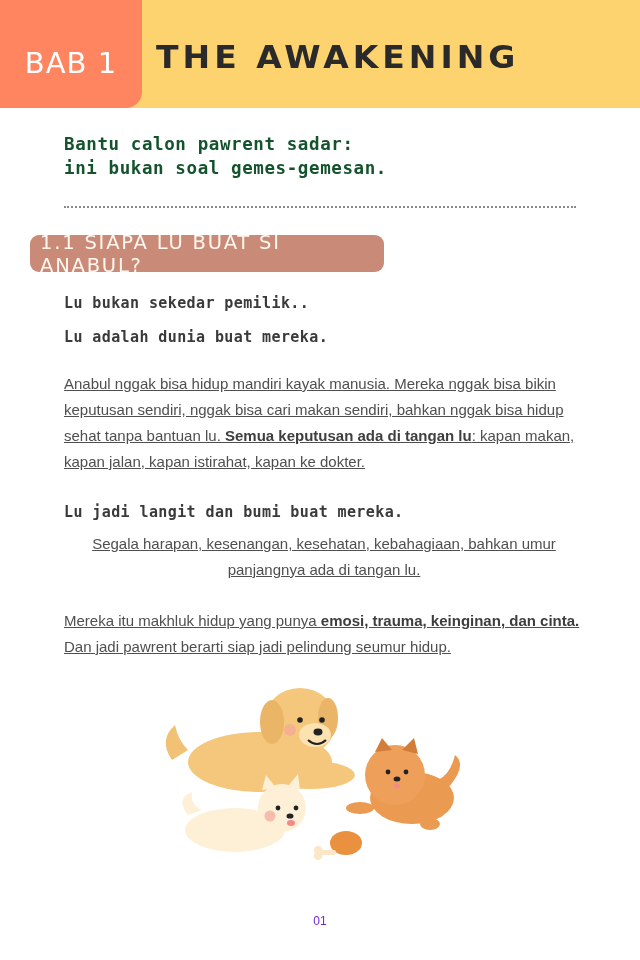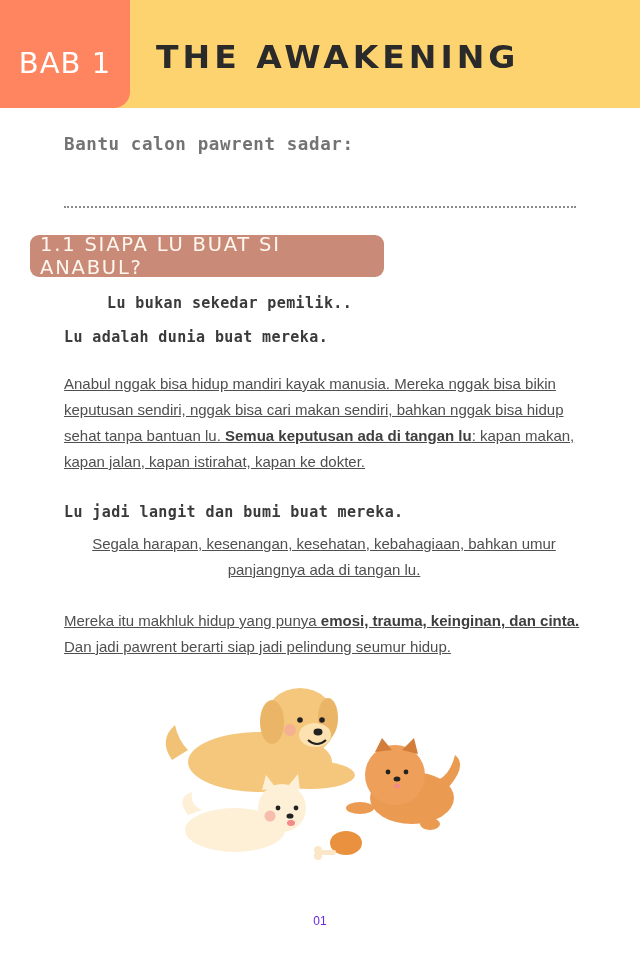--- a/index.html
+++ b/index.html
@@ -5,46 +5,46 @@
     html, body { margin: 0; padding: 0; }
     body {
       width: 640px; height: 960px; background: #ffffff; position: relative; overflow: hidden;
       font-family: "Liberation Sans", sans-serif; color: #4a4a4a;
     }
     .header {
       position: absolute; left: 0; top: 0; width: 640px; height: 108px;
       background: #fdd36f;
     }
     .chapter-tab {
-      position: absolute; left: 0; top: 0; width: 130px; height: 108px;
+      position: absolute; left: 0; top: 0; width: 142px; height: 108px;
       background: #fe855f; border-bottom-right-radius: 16px;
       display: flex; align-items: center; justify-content: center;
     }
     .chapter-tab span {
       color: #ffffff; font-size: 29px; letter-spacing: 1px; margin-top: 18px;
       font-family: "DejaVu Sans", sans-serif; font-weight: normal;
     }
     .chapter-title {
       position: absolute; left: 156px; top: 38px; font-size: 33px; color: #2a2a2a;
       font-family: "DejaVu Sans", sans-serif; font-weight: bold; letter-spacing: 4px;
       transform: scaleY(0.95);
     }
     .hand {
-      font-family: "DejaVu Sans Mono", monospace; color: #737373;
+      font-family: "DejaVu Sans Mono", monospace; color: #14532d;
     }
     .subtitle {
       position: absolute; left: 64px; top: 132px; font-size: 17.5px; line-height: 24px;
       font-weight: bold; letter-spacing: 0.6px;
     }
     .divider {
       position: absolute; left: 64px; top: 206px; width: 512px; height: 0;
       border-top: 2px dotted #8a8a8a;
     }
     .section-pill {
-      position: absolute; left: 30px; top: 235px; height: 42px; width: 354px;
+      position: absolute; left: 30px; top: 235px; height: 37px; width: 354px;
       background: #c98b77; border-radius: 9px;
       display: flex; align-items: center; padding-left: 10px; box-sizing: border-box;
     }
     .section-pill span {
       color: #fff7ef; font-size: 19.5px; letter-spacing: 1.8px;
       font-family: "DejaVu Sans", sans-serif;
     }
     .quote {
       position: absolute; left: 64px; font-size: 15px; font-weight: bold; letter-spacing: 0.4px;
       color: #3a3a3a;
@@ -67,29 +67,30 @@
 
 <div class="header">
   <div class="chapter-tab">
     <span>BAB 1</span>
   </div>
   <div class="chapter-title">THE AWAKENING</div>
 </div>
 
 <div class="subtitle hand">
   <div>Bantu calon pawrent sadar:</div>
+  <div>ini bukan soal gemes-gemesan.</div>
 </div>
 
 <div class="divider"></div>
 
 <div class="section-pill">
   <span>1.1 SIAPA LU BUAT SI ANABUL?</span>
 </div>
 
-<div class="quote hand" style="top:294px;margin-left:43px;">Lu bukan sekedar pemilik..</div>
+<div class="quote hand" style="top:294px;">Lu bukan sekedar pemilik..</div>
 <div class="quote hand" style="top:328px;">Lu adalah dunia buat mereka.</div>
 
 <div class="para" style="top:371px;">
   <span>Anabul nggak bisa hidup mandiri kayak manusia. Mereka nggak bisa bikin keputusan sendiri, nggak bisa cari makan sendiri, bahkan nggak bisa hidup sehat tanpa bantuan lu. </span><b>Semua keputusan ada di tangan lu</b><span>: kapan makan, kapan jalan, kapan istirahat, kapan ke dokter.</span>
 </div>
 
 <div class="quote hand" style="top:503px;">Lu jadi langit dan bumi buat mereka.</div>
 
 <div class="para" style="top:531px;text-align:center;">Segala harapan, kesenangan, kesehatan, kebahagiaan, bahkan umur panjangnya ada di tangan lu.</div>
 

